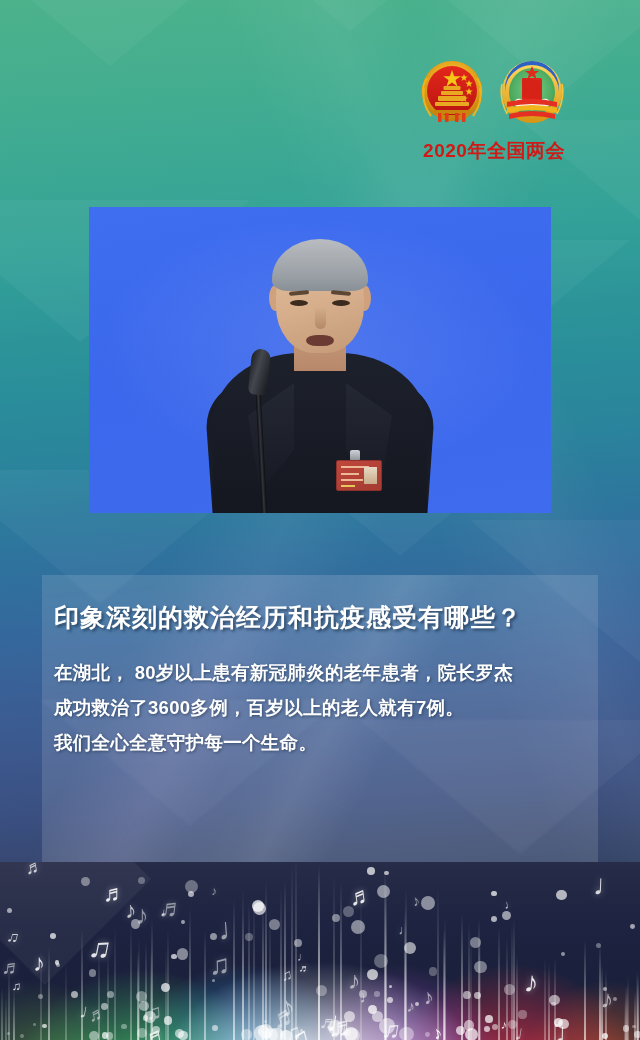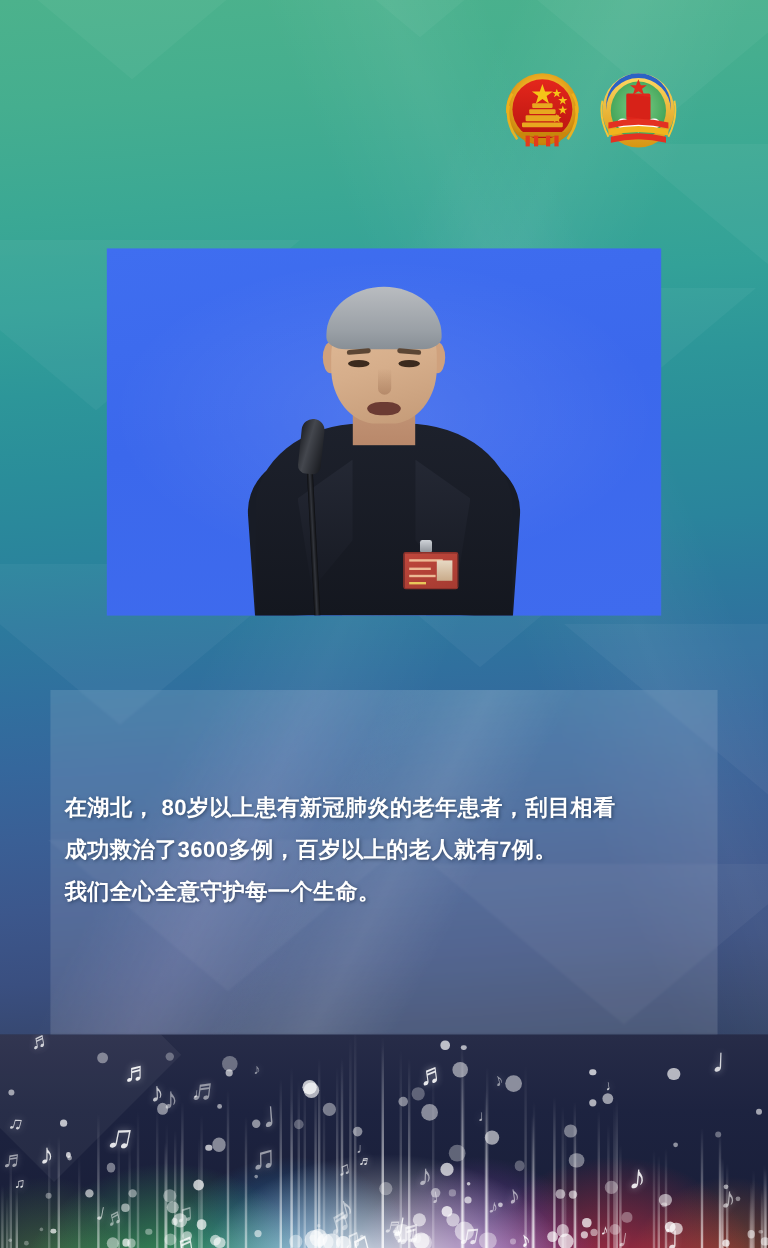--- a/index.html
+++ b/index.html
@@ -439,20 +439,21 @@
           <path d="M10 56 Q33 50 56 56 L56 61 Q33 55 10 61 Z" fill="#e33022"></path>
           <g stroke="#f3c53a" stroke-width="1.6" fill="none">
             <path d="M3 26 Q0 40 8 56"></path>
             <path d="M63 26 Q66 40 58 56"></path>
           </g>
         </svg>
       </div>
 
     </div>
 
+    <div class="subtitle-year">2020年全国两会</div>
   </div>
 
   <div class="photo-frame">
     <div class="photo-bg-glow"></div>
 
     <div class="man">
       <div class="suit-shoulder-l"></div>
       <div class="suit-shoulder-r"></div>
       <div class="shirt"></div>
       <div class="tie"></div>
@@ -483,23 +484,24 @@
         <div class="badge-line" style="top:24px;width:14px;background:#e8c75a;"></div>
         <div class="badge-photo"></div>
       </div>
     </div>
   </div>
 
 
   <div class="text-panel">
     <div class="panel-sheen"></div>
 
+    <div class="question">印象深刻的救治经历和抗疫感受有哪些？</div>
 
     <div class="body-lines">
-      <div class="body-line">在湖北， 80岁以上患有新冠肺炎的老年患者，刮目相看</div>
+      <div class="body-line">在湖北， 80岁以上患有新冠肺炎的老年患者，院长罗杰</div>
       <div class="body-line">成功救治了3600多例，百岁以上的老人就有7例。</div>
       <div class="body-line">我们全心全意守护每一个生命。</div>
     </div>
   </div>
 
   <div class="music-footer">
     <div class="mf-corner"></div>
     <div id="fx">
         <div class="beam" style="left: 444.2px; height: 128px; opacity: 0.57;"></div>
         <div class="beam" style="left: 188.9px; height: 138px; opacity: 0.63;"></div>

